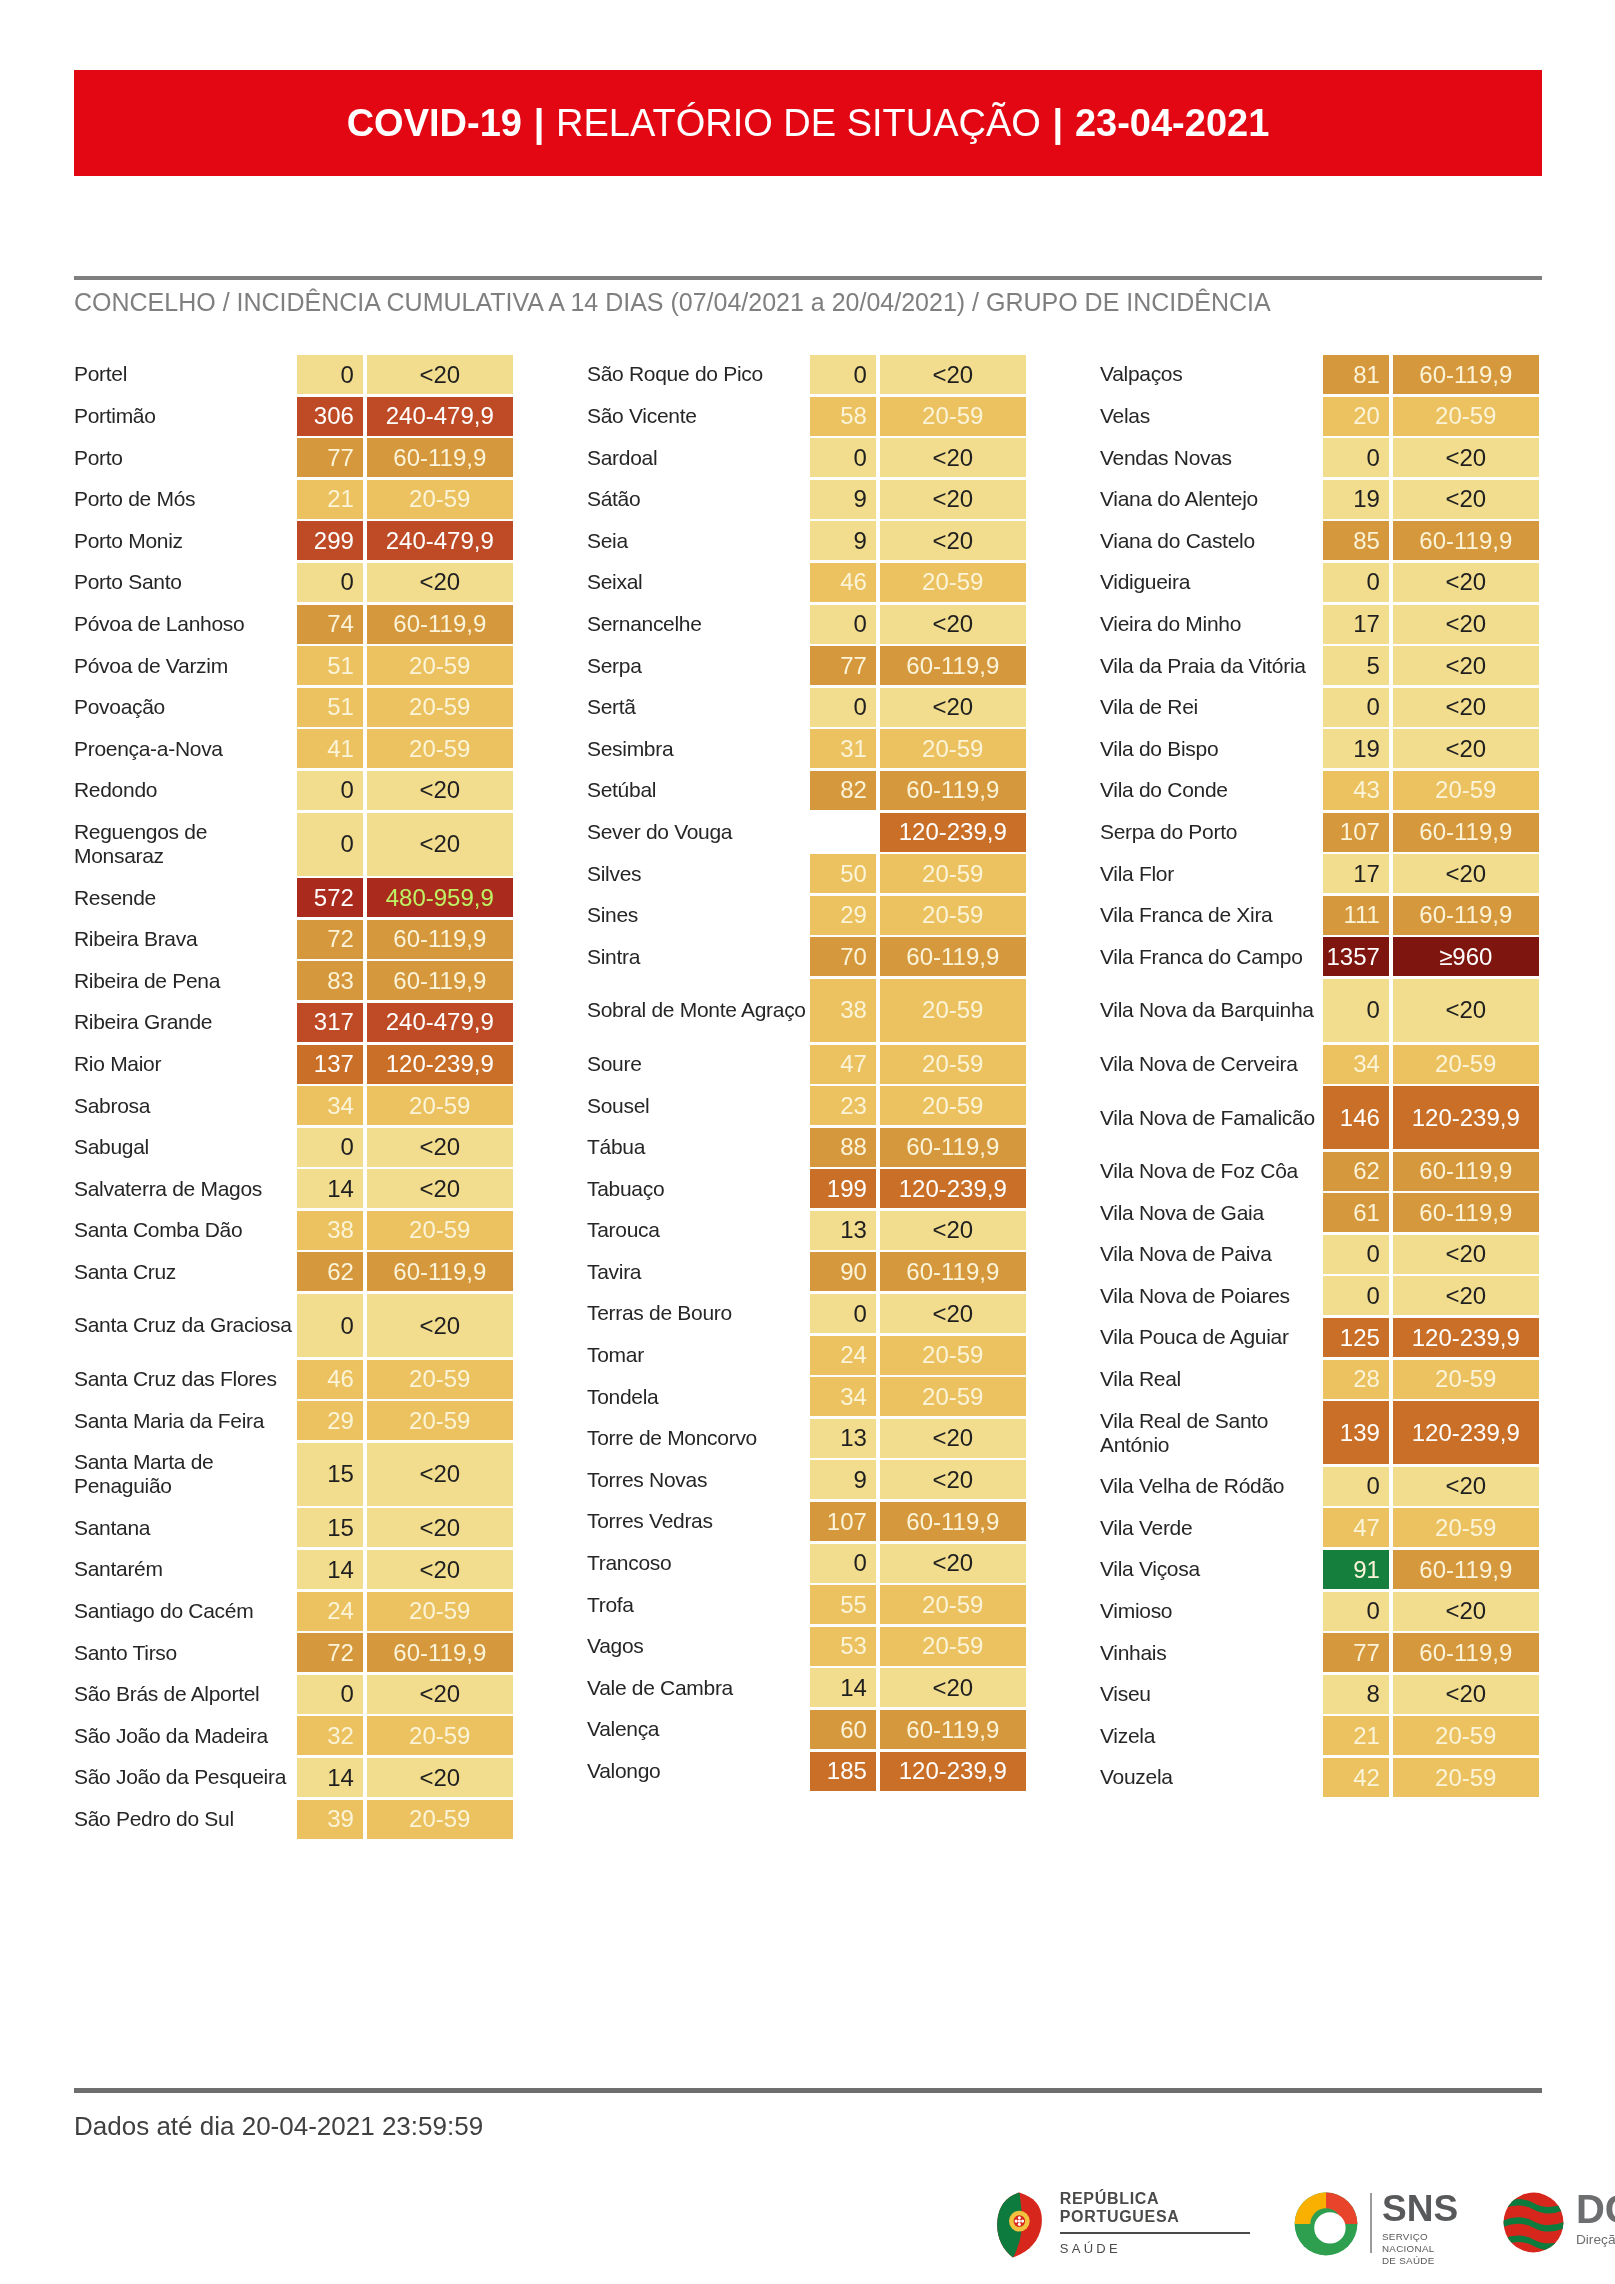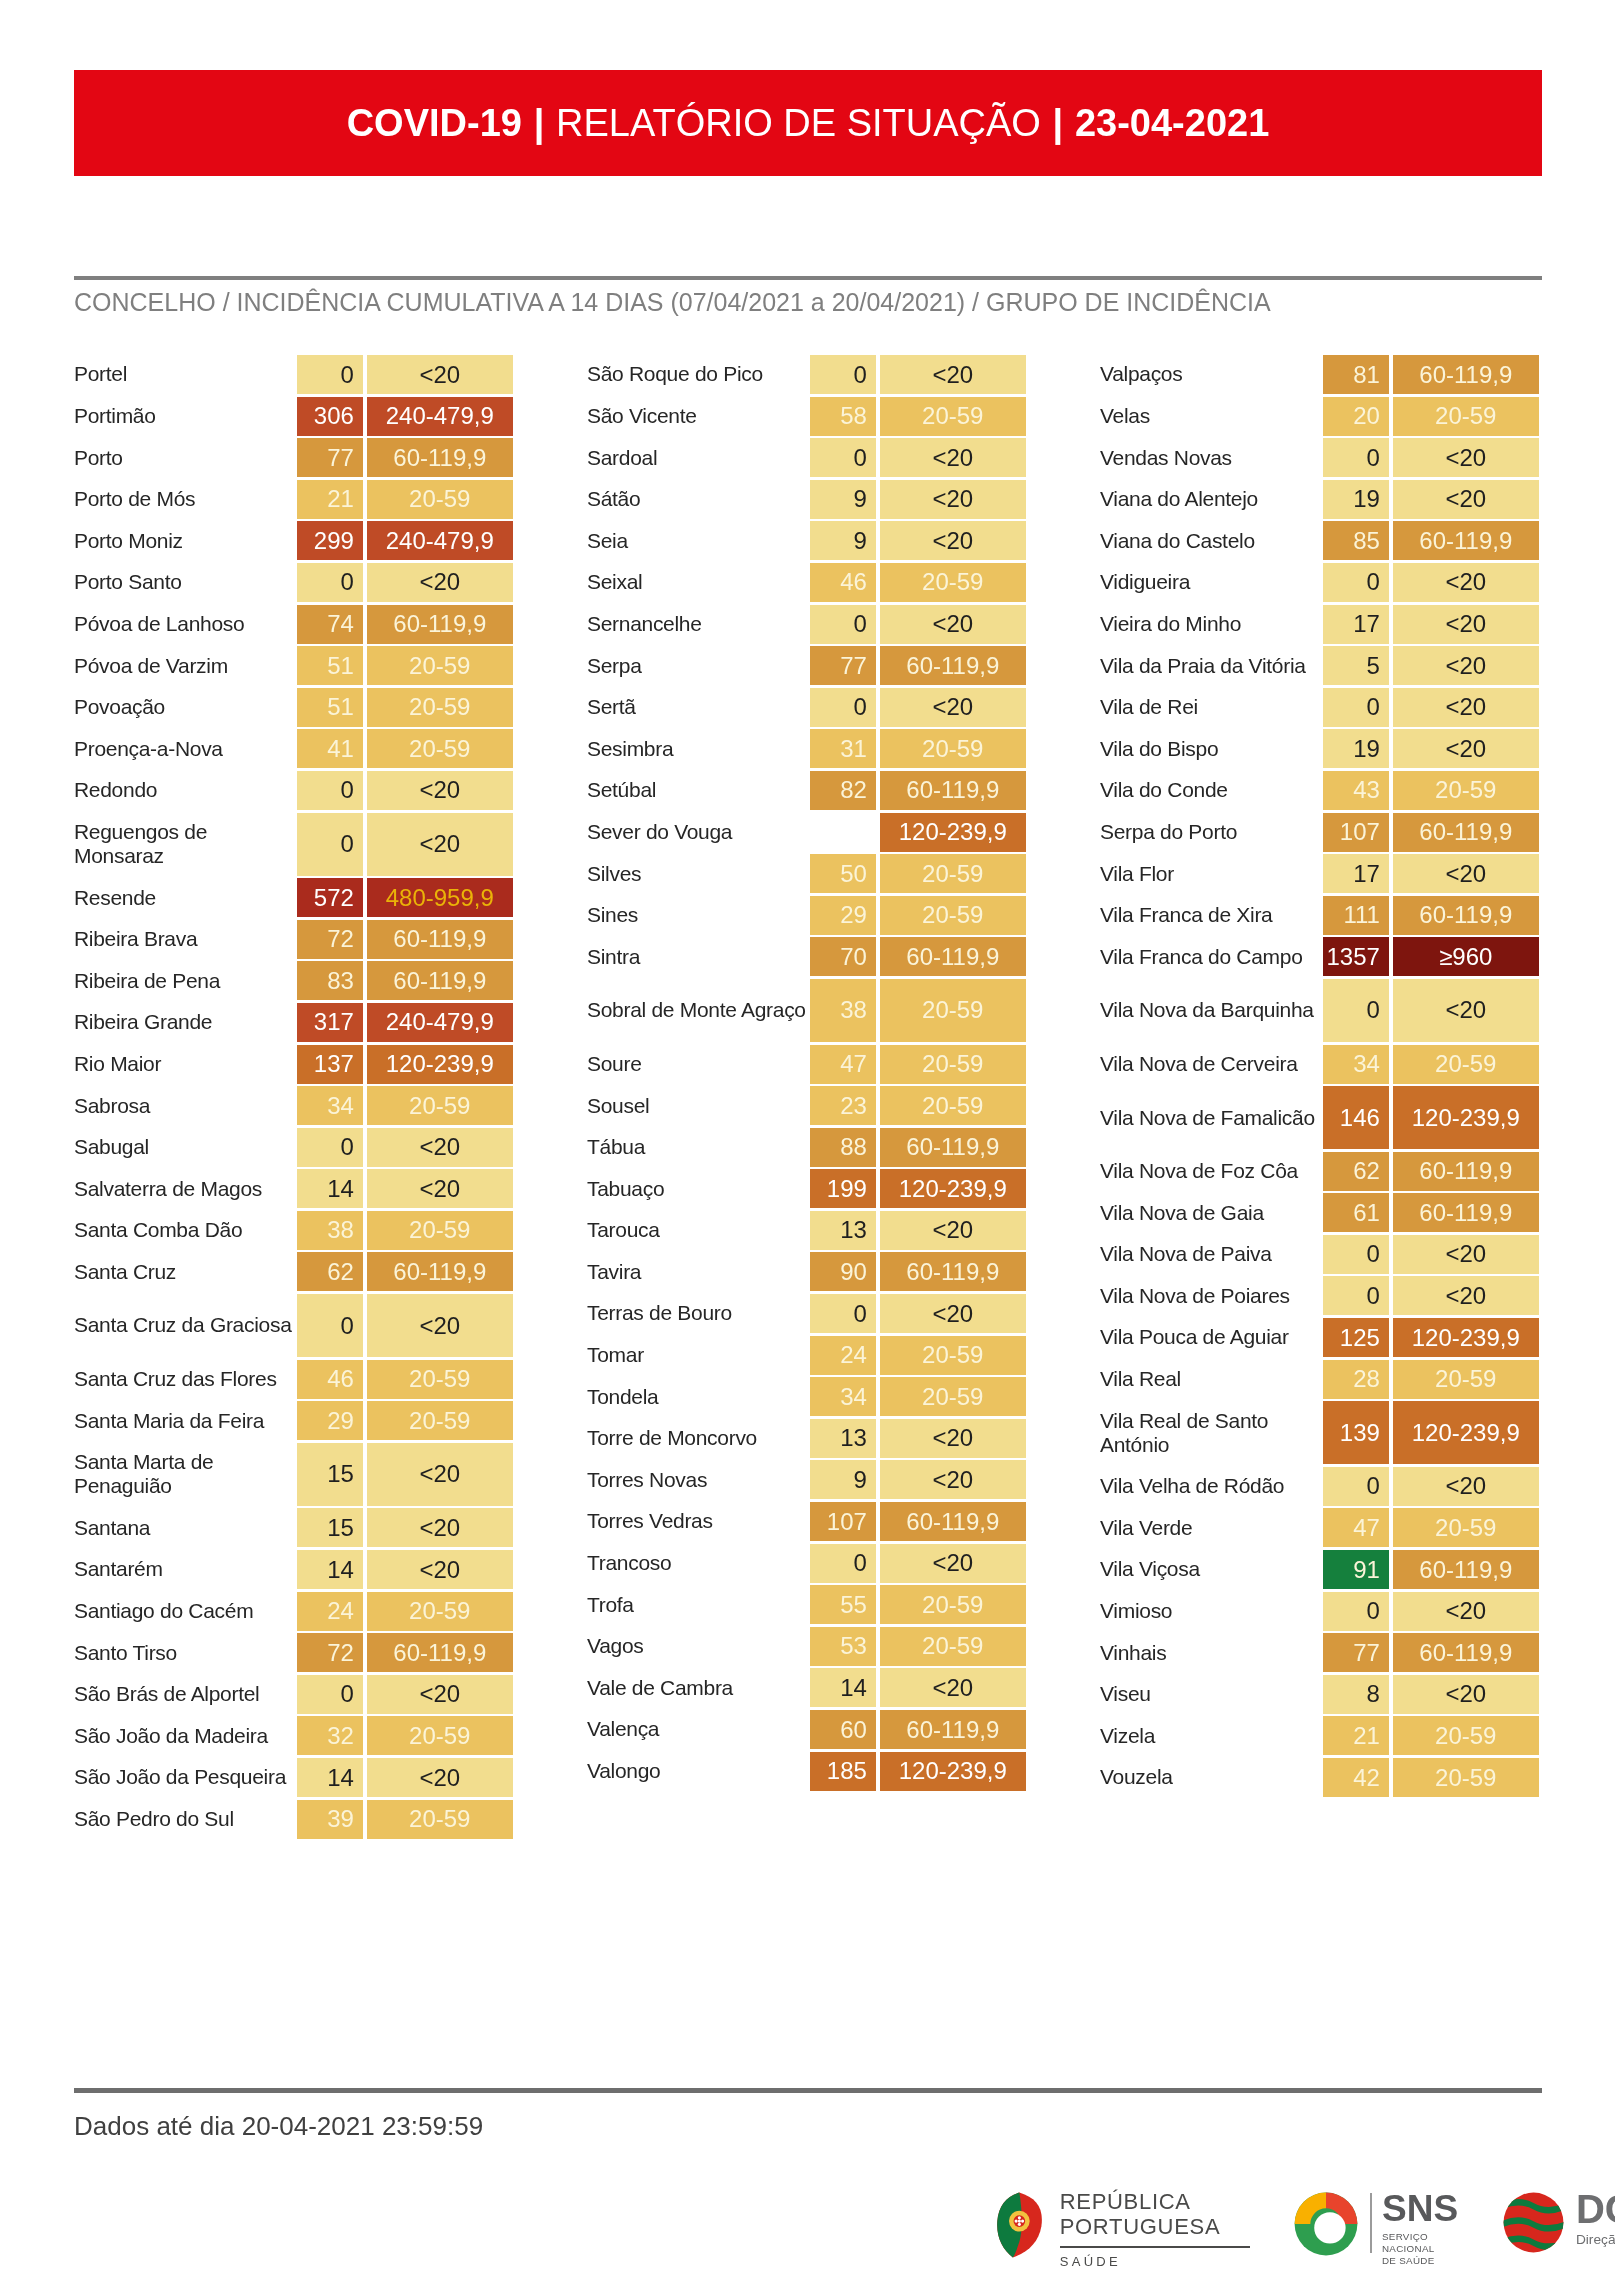--- a/index.html
+++ b/index.html
@@ -31,21 +31,21 @@
   .grp{width:146px;margin-left:3.9px;display:flex;align-items:center;justify-content:center;
     font-size:24px;white-space:nowrap;}
 
   .foot-rule{position:absolute;left:74px;top:2088px;width:1468px;height:5.2px;background:#6e6e6e;}
   .foot-note{position:absolute;left:74px;top:2111px;color:#404040;font-size:26px;}
 
   .logos{position:absolute;left:992px;top:2190px;display:flex;align-items:flex-start;}
   .logo{display:flex;align-items:flex-start;}
   .logo + .logo{margin-left:42px;}
   .rp-text{margin-left:11.7px;color:#4a4a49;}
-  .rp-line1,.rp-line2{font-weight:normal;font-size:22px;letter-spacing:0.7px;line-height:1.12;}
+  .rp-line1,.rp-line2{font-weight:bold;font-size:16px;letter-spacing:0.7px;line-height:1.12;}
   .rp-rule{width:190px;height:2px;background:#4a4a49;margin:6.5px 0 6.5px 0;}
   .rp-saude{font-size:13px;letter-spacing:3.3px;}
   .sns-bar{width:2px;height:60px;background:#9b9b9b;margin:2.6px 10.4px 0 10.4px;}
   .sns-text{color:#58595b;}
   .sns-word{font-weight:bold;font-size:37px;line-height:1;}
   .sns-sub{font-size:9.8px;line-height:1.25;margin-top:3.9px;letter-spacing:0.3px;}
   .dgs-text{margin-left:10.4px;color:#6d6e70;}
   .dgs-toprow{display:flex;align-items:flex-start;}
   .dgs-word{font-weight:bold;font-size:40px;line-height:0.95;}
   .dgs-sub{font-size:13.7px;margin-top:3.9px;white-space:nowrap;}
@@ -124,21 +124,21 @@
           <div class="grp" style="background: rgb(242, 221, 142); color: rgb(31, 31, 31);">&lt;20</div>
         </div>
         <div class="row tall">
           <div class="name">Reguengos de Monsaraz</div>
           <div class="val" style="background: rgb(242, 221, 142); color: rgb(31, 31, 31);">0</div>
           <div class="grp" style="background: rgb(242, 221, 142); color: rgb(31, 31, 31);">&lt;20</div>
         </div>
         <div class="row">
           <div class="name">Resende</div>
           <div class="val" style="background: rgb(170, 43, 29); color: rgb(255, 255, 255); text-align: center;">572</div>
-          <div class="grp" style="background: rgb(170, 43, 29); color: #eab308;">480-959,9</div>
+          <div class="grp" style="background: rgb(170, 43, 29); color: #bef264;">480-959,9</div>
         </div>
         <div class="row">
           <div class="name">Ribeira Brava</div>
           <div class="val" style="background: rgb(214, 152, 61); color: rgb(251, 244, 216);">72</div>
           <div class="grp" style="background: rgb(214, 152, 61); color: rgb(251, 244, 216);">60-119,9</div>
         </div>
         <div class="row">
           <div class="name">Ribeira de Pena</div>
           <div class="val" style="background: rgb(214, 152, 61); color: rgb(251, 244, 216);">83</div>
           <div class="grp" style="background: rgb(214, 152, 61); color: rgb(251, 244, 216);">60-119,9</div>

